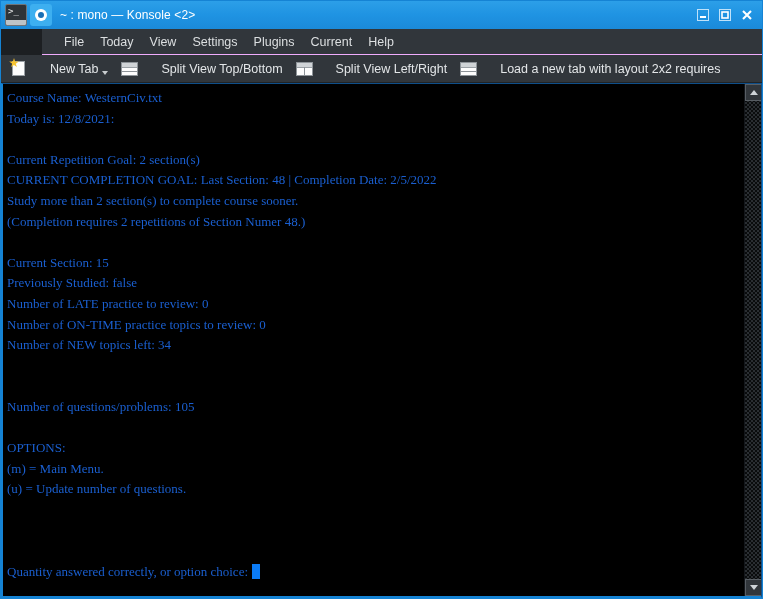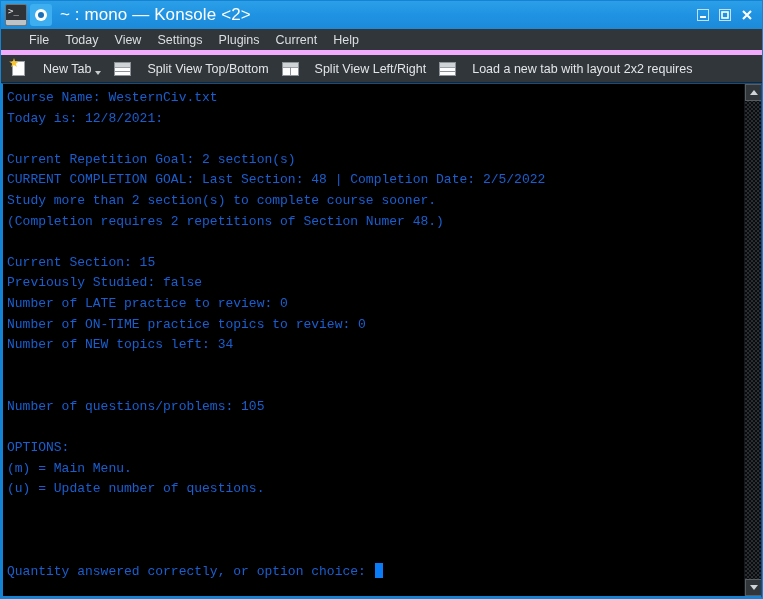--- a/index.html
+++ b/index.html
@@ -83,21 +83,21 @@
   .icon-konsole .ring::after {
     content: "";
     position: absolute;
     left: 3px; top: 3px;
     width: 6px; height: 6px;
     border-radius: 50%;
     background: #1a6fb5;
   }
   .tb-title {
     color: #ffffff;
-    font-size: 17px;
+    font-size: 12px;
     white-space: nowrap;
     margin-left: 5px;
     letter-spacing: 0.1px;
   }
   .tb-spacer { flex: 1 1 auto; }
   .win-buttons {
     display: flex;
     align-items: center;
     gap: 2px;
     margin-right: 3px;
@@ -112,23 +112,24 @@
   }
   .win-btn svg { display: block; }
 
   
   .menubar {
     height: 26px;
     min-height: 26px;
     background: #31363b;
     display: flex;
     align-items: center;
-    padding-left: 20px;
-    box-sizing: border-box;
-    border-bottom: 5px solid #f0abfc;
+    padding-left: 14px;
+    box-sizing: border-box;
+    border-bottom: 1px solid #f0abfc;
+    margin-left: 41px;
   }
   .menu-item {
     color: #dcdfe1;
     font-size: 12.5px;
     padding: 3px 8px;
     white-space: nowrap;
     cursor: default;
   }
 
   
@@ -147,21 +148,21 @@
     display: flex;
     align-items: center;
     height: 24px;
     padding: 0 5px 0 1px;
     margin-right: 6px;
     white-space: nowrap;
   }
   .tool-label {
     color: #e3e6e8;
     font-size: 12.5px;
-    margin-left: 15px;
+    margin-left: 22px;
   }
   .tool-ico {
     width: 19px;
     height: 19px;
     position: relative;
     flex: 0 0 auto;
   }
   
   .ico-newtab .page {
     position: absolute;
@@ -226,21 +227,21 @@
     border-bottom: 2px solid #1583d4;
     border-right: 1px solid #0f4f8a;
     box-sizing: border-box;
     overflow: hidden;
     position: relative;
   }
   .term {
     flex: 1 1 auto;
     background: #000000;
     color: #1a5fd0;
-    font-family: Liberation Mono, monospace;
+    font-family: Liberation Serif, serif;
     font-size: 13px;
     line-height: 20.6px;
     padding: 4px 0 0 4px;
     box-sizing: border-box;
     white-space: pre;
     overflow: hidden;
     position: relative;
   }
   .term .line { height: 20.6px; }
   .cursor {

